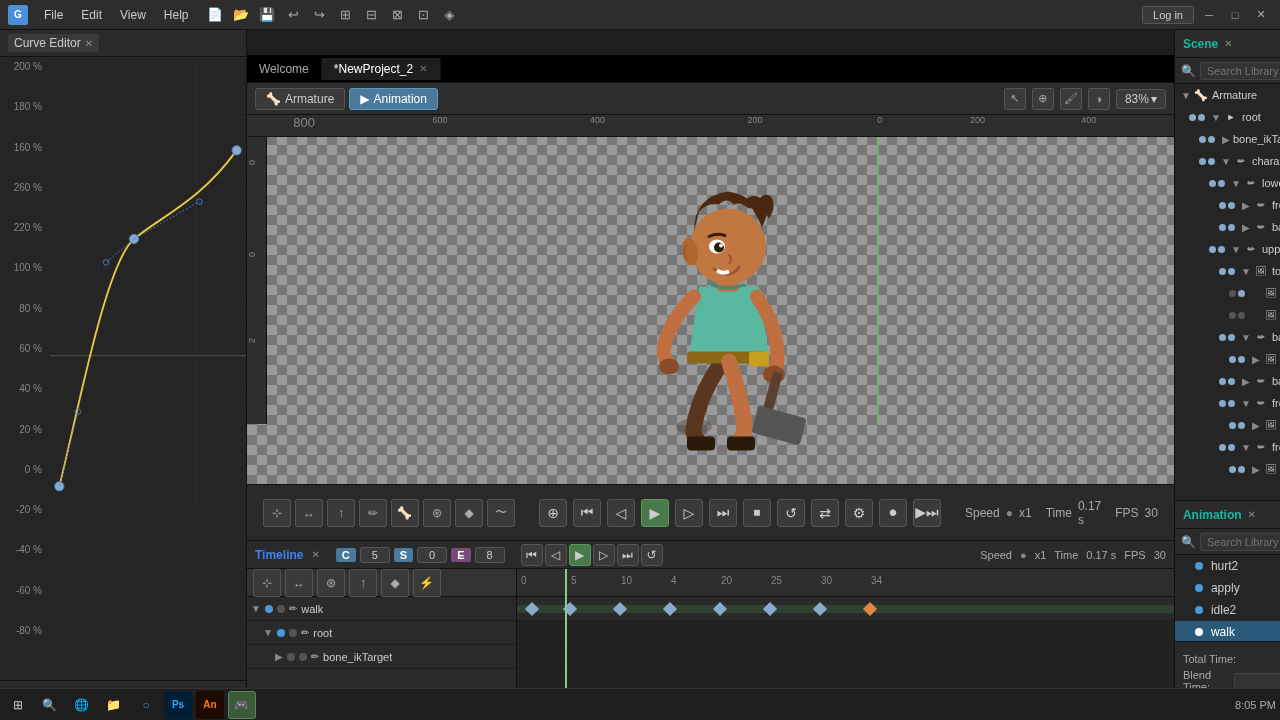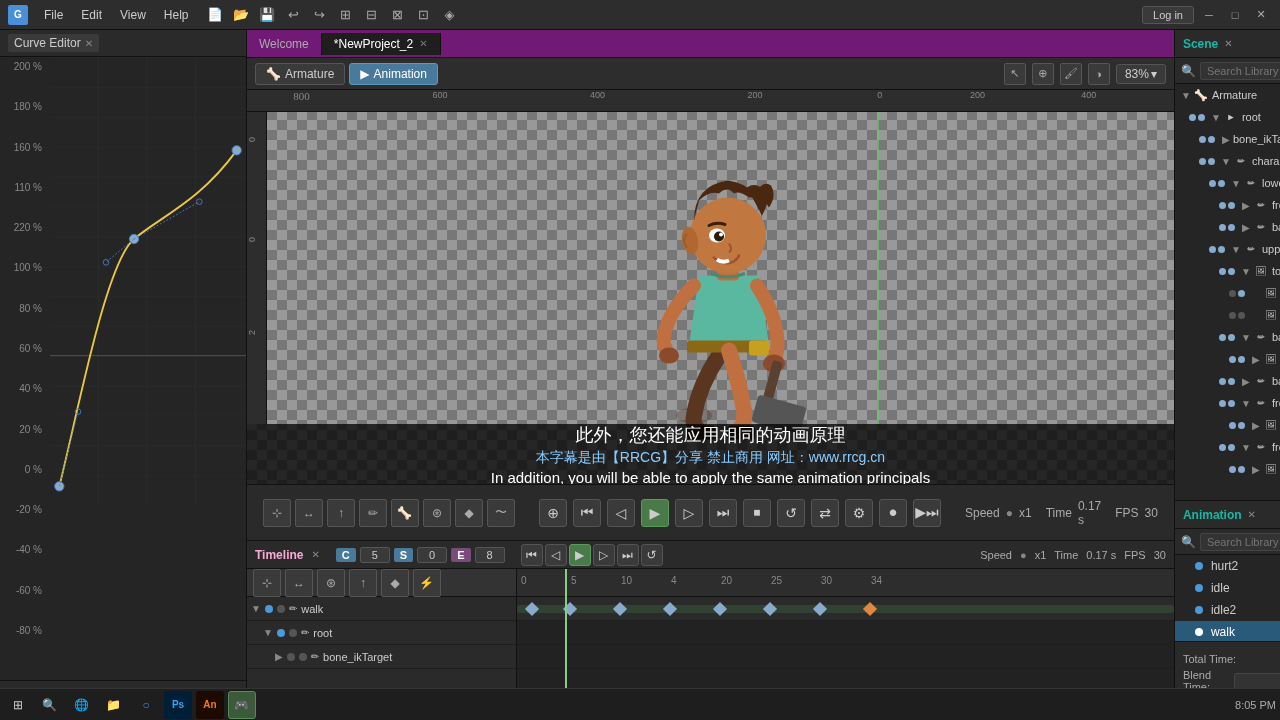--- a/index.html
+++ b/index.html
@@ -29,21 +29,21 @@
     .y-labels { position: absolute; left: 0; top: 0; bottom: 40px; width: 50px; display: flex; flex-direction: column; justify-content: space-between; padding: 4px 4px; }
     .y-label { font-size: 10px; color: #888; text-align: right; padding-right: 4px; }
     #curve-svg { position: absolute; left: 50px; top: 0; right: 0; bottom: 40px; }
     #curve-toolbar { height: 40px; background: #2a2a2a; border-top: 1px solid #111; display: flex; align-items: center; gap: 4px; padding: 0 8px; }
     .curve-tool { width: 22px; height: 22px; background: #3a3a3a; border: 1px solid #555; display: flex; align-items: center; justify-content: center; cursor: pointer; font-size: 11px; color: #aaa; border-radius: 2px; }
 
     
     #center { flex: 1; display: flex; flex-direction: column; }
 
     
-    #tab-bar { height: 28px; background: #701a75; display: flex; align-items: center; border-bottom: 1px solid #111; }
+    #tab-bar { height: 28px; background: #000000; display: flex; align-items: center; border-bottom: 1px solid #111; margin-top: 25px; }
     .doc-tab { padding: 4px 12px; font-size: 12px; color: #aaa; cursor: pointer; border-right: 1px solid #111; display: flex; align-items: center; gap: 6px; }
     .doc-tab.active { background: #1e1e1e; color: #fff; justify-content: flex-end; }
     .doc-tab-close { font-size: 10px; color: #777; cursor: pointer; }
 
     
     #viewport-toolbar { height: 32px; background: #2d2d2d; display: flex; align-items: center; justify-content: space-between; padding: 0 8px; border-bottom: 1px solid #111; }
     #viewport-toolbar-left { display: flex; gap: 4px; }
     .vp-mode-btn { padding: 3px 10px; background: #3a3a3a; border: 1px solid #555; border-radius: 3px; color: #ccc; cursor: pointer; font-size: 12px; display: flex; align-items: center; gap: 4px; }
     .vp-mode-btn.active { background: #4a7a9b; border-color: #5a9abf; color: white; }
     #viewport-toolbar-right { display: flex; align-items: center; gap: 6px; }
@@ -168,21 +168,21 @@
         <span>Curve Editor</span>
         <span class="tab-close">✕</span>
       </div>
     </div>
     <div id="curve-canvas">
 
       <div class="y-labels">
         <div class="y-label">200 %</div>
         <div class="y-label">180 %</div>
         <div class="y-label">160 %</div>
-        <div class="y-label">110 %</div>
+        <div class="y-label">260 %</div>
         <div class="y-label">220 %</div>
         <div class="y-label">100 %</div>
         <div class="y-label">80 %</div>
         <div class="y-label">60 %</div>
         <div class="y-label">40 %</div>
         <div class="y-label">20 %</div>
         <div class="y-label">0 %</div>
         <div class="y-label">-20 %</div>
         <div class="y-label">-40 %</div>
         <div class="y-label">-60 %</div>
@@ -264,21 +264,21 @@
           <span>▾</span>
         </div>
       </div>
     </div>
 
     <div id="viewport">
       <div id="viewport-checker"></div>
 
       <div style="position:absolute;top:0;left:0;right:0;height:22px;background:#2d2d2d;border-bottom:1px solid #111;z-index:10;display:flex;align-items:flex-end;font-size:10px;color:#888;">
         <div style="position:relative;flex:1;height:100%;">
-          <span style="position:absolute;left:5%;font-size:11px;font-family:Liberation Serif, serif;">800</span>
+          <span style="position:absolute;left:5%;font-size:13px;">800</span>
           <span style="position:absolute;left:20%;font-size:9px;">600</span>
           <span style="position:absolute;left:37%;font-size:9px;">400</span>
           <span style="position:absolute;left:54%;font-size:9px;">200</span>
           <span style="position:absolute;left:68%;font-size:9px;">0</span>
           <span style="position:absolute;left:78%;font-size:9px;">200</span>
           <span style="position:absolute;left:90%;font-size:9px;">400</span>
         </div>
       </div>
 
       <div style="position:absolute;top:22px;left:0;width:20px;bottom:60px;background:#2d2d2d;border-right:1px solid #111;z-index:10;font-size:9px;color:#888;overflow:hidden;">
@@ -339,27 +339,20 @@
           <rect x="155" y="275" width="50" height="28" rx="4" fill="#555" transform="rotate(15, 180, 289)"></rect>
 
           <rect x="150" y="215" width="20" height="15" rx="3" fill="#c8a020"></rect>
 
           <path d="M 112 148 Q 129 155 146 148" stroke="#4a8870" stroke-width="3" fill="none"></path>
         </svg>
       </div>
 
       <div style="position:absolute;top:22px;left:68%;bottom:60px;width:2px;background:rgba(100,200,100,0.7);z-index:5;"></div>
 
-      <div id="viewport-overlay">
-        <div style="width:100%;text-align:center;">
-          <div style="color:#fff;font-size:18px;">此外，您还能应用相同的动画原理</div>
-          <div style="color:#88ccff;font-size:14px;margin-top:2px;">本字幕是由【RRCG】分享 禁止商用 网址：www.rrcg.cn</div>
-          <div style="color:#fff;font-size:15px;margin-top:2px;">In addition, you will be able to apply the same animation principals</div>
-        </div>
-      </div>
     </div>
 
     <div id="playback-bar">
       <div id="playback-left">
         <div class="small-tool">⊹</div>
         <div class="small-tool">↔</div>
         <div class="small-tool">↑</div>
         <div class="small-tool">✏</div>
         <div class="small-tool">🦴</div>
         <div class="small-tool">⊛</div>
@@ -386,21 +379,21 @@
         <span>x1</span>
         <span style="margin-left:8px;">Time</span>
         <span>0.17 s</span>
         <span style="margin-left:8px;">FPS</span>
         <span>30</span>
       </div>
     </div>
 
     <div id="timeline-panel">
       <div id="timeline-header">
-        <span style="font-weight:bold;color:#f9a8d4;font-size:12px;">Timeline</span>
+        <span style="font-weight:bold;color:#3b82f6;font-size:12px;">Timeline</span>
         <span class="tab-close">✕</span>
 
         <div style="display:flex;align-items:center;gap:4px;margin-left:8px;">
           <span class="track-input-badge">C</span>
           <input class="frame-input" type="text" value="5" style="">
           <span class="track-input-badge">S</span>
           <input class="frame-input" type="text" value="0" style="">
           <span class="track-input-end">E</span>
           <input class="frame-input" type="text" value="8" style="">
         </div>
@@ -696,21 +689,21 @@
         <span style="color:#888;font-size:12px;">🔍</span>
         <input type="text" style="flex: 1 1 0%; background: rgb(51, 51, 51); border: 1px solid rgb(68, 68, 68); color: rgb(204, 204, 204); padding: 2px 6px; font-size: 11px; border-radius: 2px;" placeholder="Search Library">
       </div>
       <div id="anim-list">
         <div class="anim-item">
           <div class="anim-dot"></div>
           <span>hurt2</span>
         </div>
         <div class="anim-item">
           <div class="anim-dot"></div>
-          <span>idle</span>
+          <span>apply</span>
         </div>
         <div class="anim-item">
           <div class="anim-dot"></div>
           <span>idle2</span>
         </div>
         <div class="anim-item selected">
           <div class="anim-dot" style="background:#fff;"></div>
           <span>walk</span>
         </div>
 

